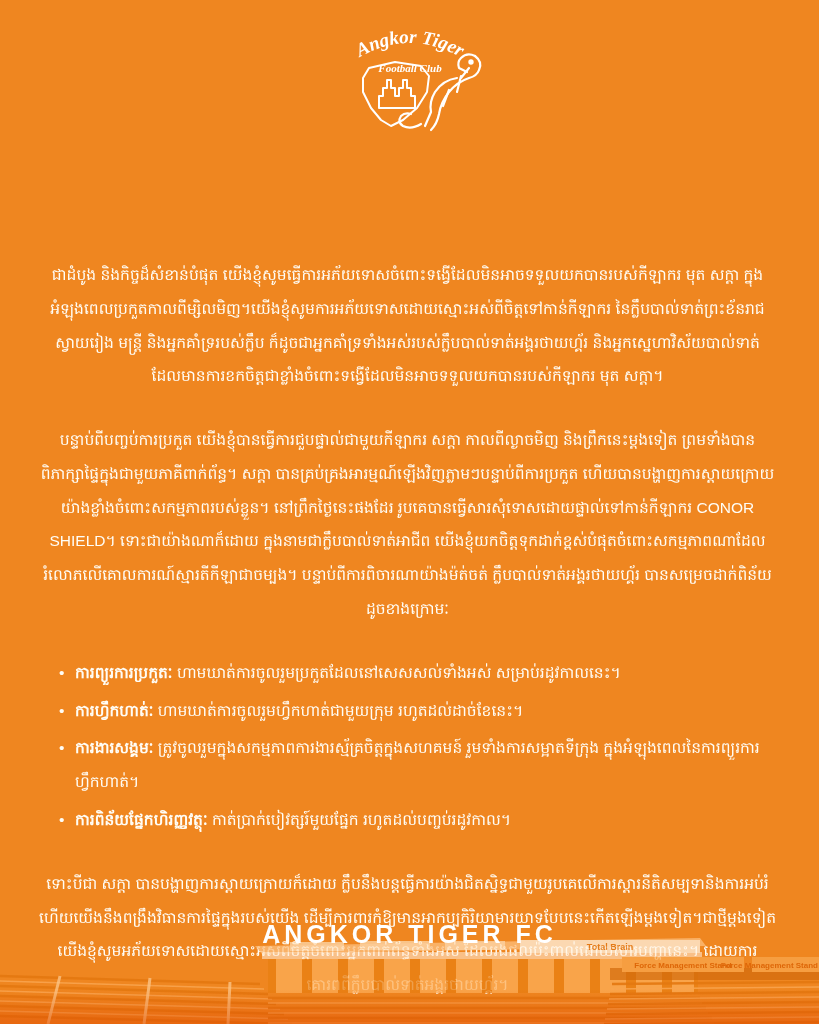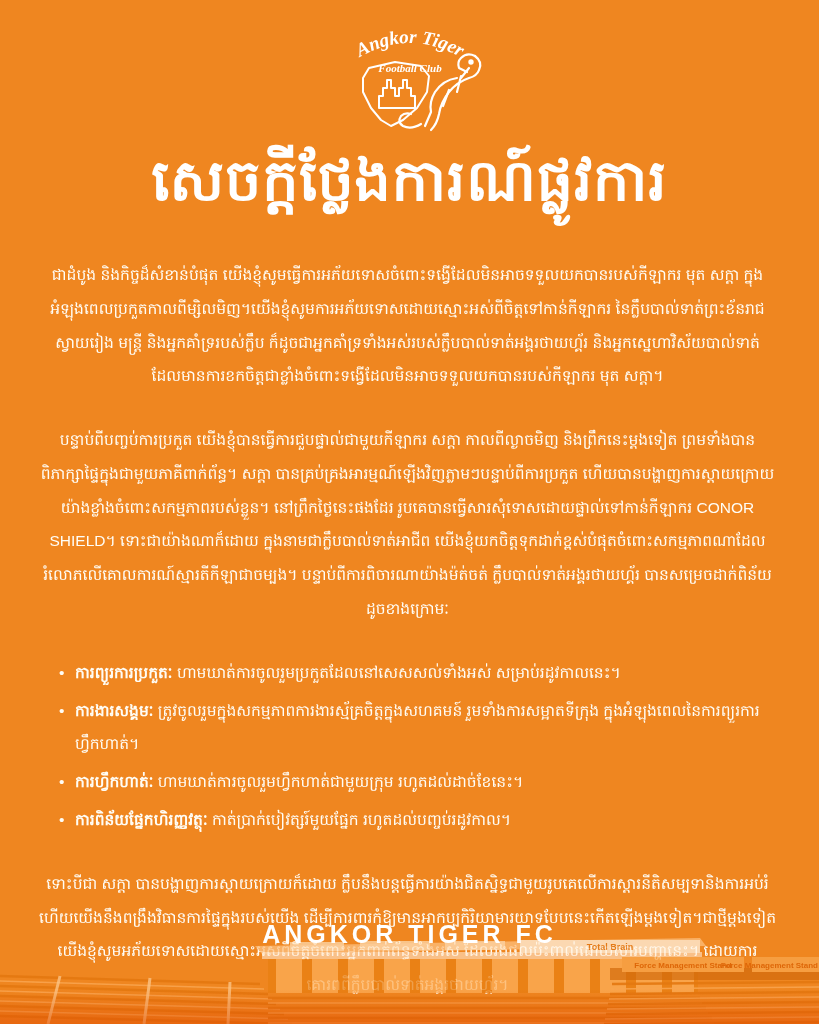--- a/index.html
+++ b/index.html
@@ -89,30 +89,29 @@
         <path d="M150 40 q8 6 4 14 q-2 6 -10 8 q-12 4 -20 14 q-8 10 -10 22 q-2 10 -8 16"></path>
         <path d="M150 40 q-8 -4 -14 2 q-4 4 -2 10 l8 4"></path>
         <path d="M132 62 q-14 2 -22 14 q-6 10 -4 20 l-6 14"></path>
         <path d="M124 74 l-6 16 M136 60 l-4 16 M144 52 l-8 10"></path>
         <path d="M96 108 q-10 6 -18 2 q-6 -4 -2 -10 q4 -4 10 -2"></path>
         <circle cx="146" cy="46" r="1.6" fill="#FFFFFF"></circle>
       </g>
     </svg>
   </div>
 
-  <div class="title">សេចក្តីថ្លែងការណ៍ផ្លូវការ</div>
 
   <div class="body-copy">
     <p>ជាដំបូង និងកិច្ចដ៏សំខាន់បំផុត យើងខ្ញុំសូមធ្វើការអភ័យទោសចំពោះទង្វើដែលមិនអាចទទួលយកបានរបស់កីឡាករ មុត សក្តា ក្នុងអំឡុងពេលប្រកួតកាលពីម្សិលមិញ។យើងខ្ញុំសូមការអភ័យទោសដោយស្មោះអស់ពីចិត្តទៅកាន់កីឡាករ នៃក្លឹបបាល់ទាត់ព្រះខ័នរាជស្វាយរៀង មន្ត្រី និងអ្នកគាំទ្ររបស់ក្លឹប ក៏ដូចជាអ្នកគាំទ្រទាំងអស់របស់ក្លឹបបាល់ទាត់អង្គរថាយហ្គ័រ និងអ្នកស្នេហាវិស័យបាល់ទាត់ ដែលមានការខកចិត្តជាខ្លាំងចំពោះទង្វើដែលមិនអាចទទួលយកបានរបស់កីឡាករ មុត សក្តា។</p>
     <p>បន្ទាប់ពីបញ្ចប់ការប្រកួត យើងខ្ញុំបានធ្វើការជួបផ្ទាល់ជាមួយកីឡាករ សក្តា កាលពីល្ងាចមិញ និងព្រឹកនេះម្តងទៀត ព្រមទាំងបានពិភាក្សាផ្ទៃក្នុងជាមួយភាគីពាក់ព័ន្ធ។ សក្តា បានគ្រប់គ្រងអារម្មណ៍ឡើងវិញភ្លាមៗបន្ទាប់ពីការប្រកួត ហើយបានបង្ហាញការស្តាយក្រោយយ៉ាងខ្លាំងចំពោះសកម្មភាពរបស់ខ្លួន។ នៅព្រឹកថ្ងៃនេះផងដែរ រូបគេបានធ្វើសារសុំទោសដោយផ្ទាល់ទៅកាន់កីឡាករ CONOR SHIELD។ ទោះជាយ៉ាងណាក៏ដោយ ក្នុងនាមជាក្លឹបបាល់ទាត់អាជីព យើងខ្ញុំយកចិត្តទុកដាក់ខ្ពស់បំផុតចំពោះសកម្មភាពណាដែលរំលោភលើគោលការណ៍ស្មារតីកីឡាជាចម្បង។ បន្ទាប់ពីការពិចារណាយ៉ាងម៉ត់ចត់ ក្លឹបបាល់ទាត់អង្គរថាយហ្គ័រ បានសម្រេចដាក់ពិន័យដូចខាងក្រោមៈ</p>
 
     <ul class="bullets">
       <li><span class="bullet-label">ការព្យួរការប្រកួតៈ</span><span> ហាមឃាត់ការចូលរួមប្រកួតដែលនៅសេសសល់ទាំងអស់ សម្រាប់រដូវកាលនេះ។</span></li>
+      <li><span class="bullet-label">ការហ្វឹកហាត់ៈ</span><span> ហាមឃាត់ការចូលរួមហ្វឹកហាត់ជាមួយក្រុម រហូតដល់ដាច់ខែនេះ។</span></li>
       <li><span class="bullet-label">ការងារសង្គមៈ</span><span> ត្រូវចូលរួមក្នុងសកម្មភាពការងារស្ម័គ្រចិត្តក្នុងសហគមន៍ រួមទាំងការសម្អាតទីក្រុង ក្នុងអំឡុងពេលនៃការព្យួរការហ្វឹកហាត់។</span></li>
-      <li><span class="bullet-label">ការហ្វឹកហាត់ៈ</span><span> ហាមឃាត់ការចូលរួមហ្វឹកហាត់ជាមួយក្រុម រហូតដល់ដាច់ខែនេះ។</span></li>
       <li><span class="bullet-label">ការពិន័យផ្នែកហិរញ្ញវត្ថុៈ</span><span> កាត់ប្រាក់បៀវត្សរ៍មួយផ្នែក រហូតដល់បញ្ចប់រដូវកាល។</span></li>
     </ul>
 
     <p>ទោះបីជា សក្តា បានបង្ហាញការស្តាយក្រោយក៏ដោយ ក្លឹបនឹងបន្តធ្វើការយ៉ាងជិតស្និទ្ធជាមួយរូបគេលើការស្តារនីតិសម្បទានិងការអប់រំ ហើយយើងនឹងពង្រឹងវិធានការផ្ទៃក្នុងរបស់យើង ដើម្បីការពារកុំឱ្យមានអាកប្បកិរិយាមារយាទបែបនេះកើតឡើងម្តងទៀត។ជាថ្មីម្តងទៀត យើងខ្ញុំសូមអភ័យទោសដោយស្មោះអស់ពីចិត្តចំពោះអ្នកពាក់ព័ន្ធទាំងអស់ ដែលរងផលប៉ះពាល់ដោយសារបញ្ហានេះ។ ដោយការគោរពពីក្លឹបបាល់ទាត់អង្គរថាយហ្គ័រ។</p>
   </div>
 
   <div class="footer-name">ANGKOR TIGER FC</div>
 
   <div class="stadium">
     <svg width="819" height="100" viewBox="0 0 819 100">

